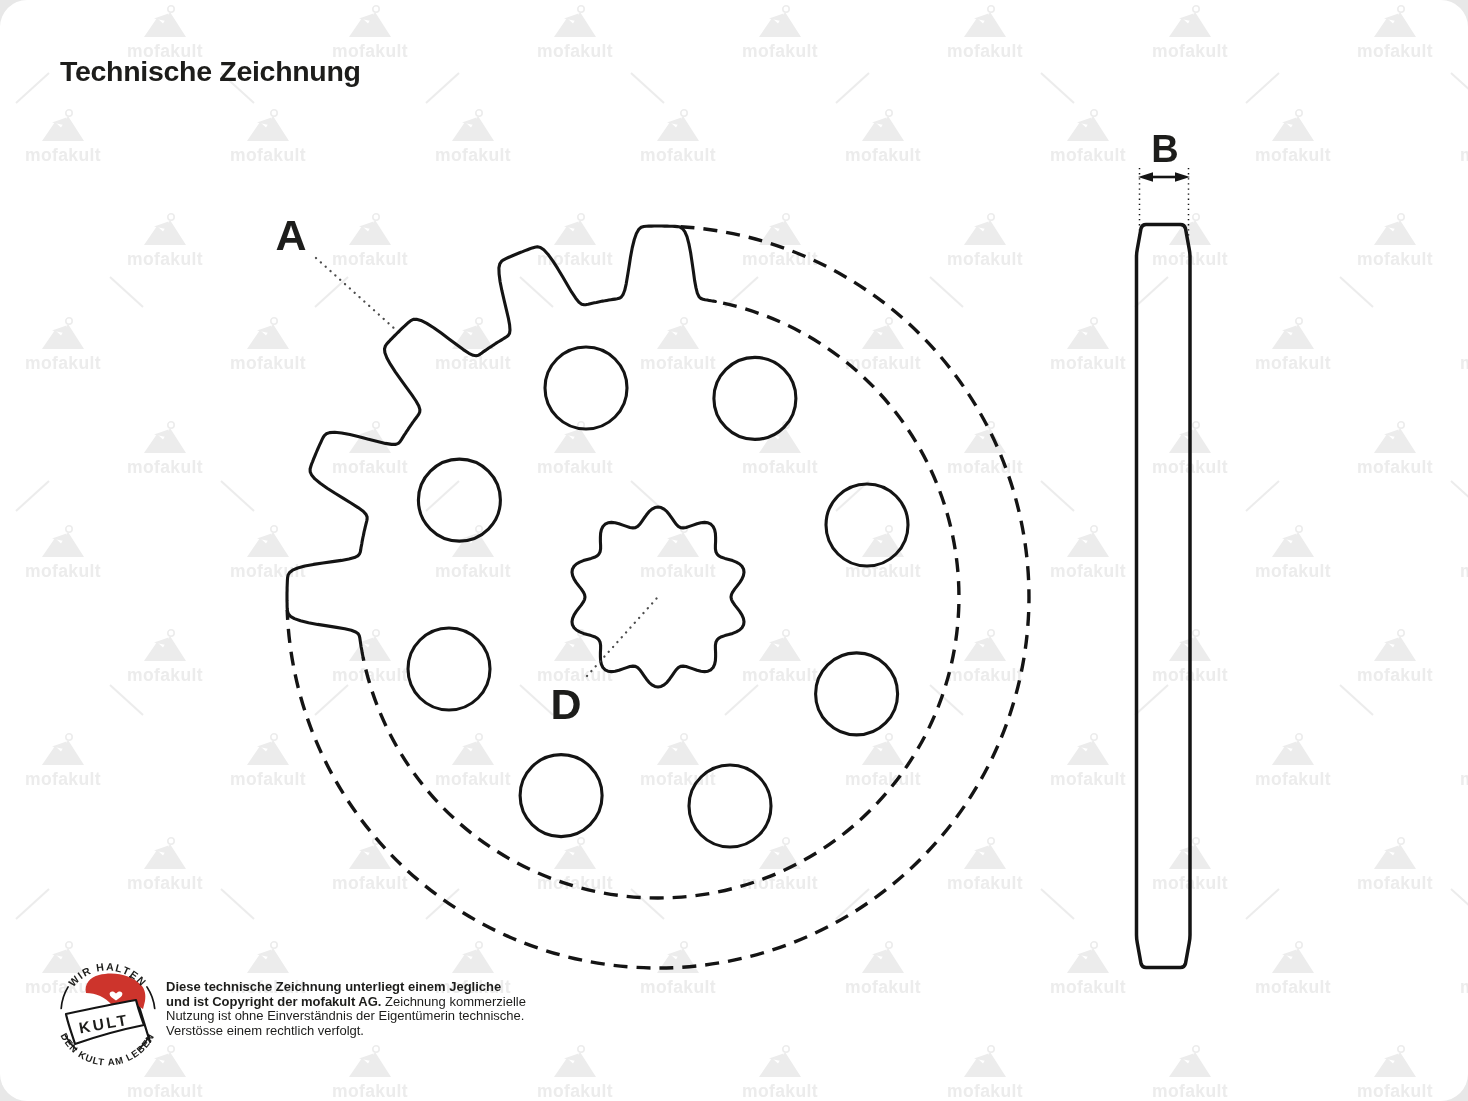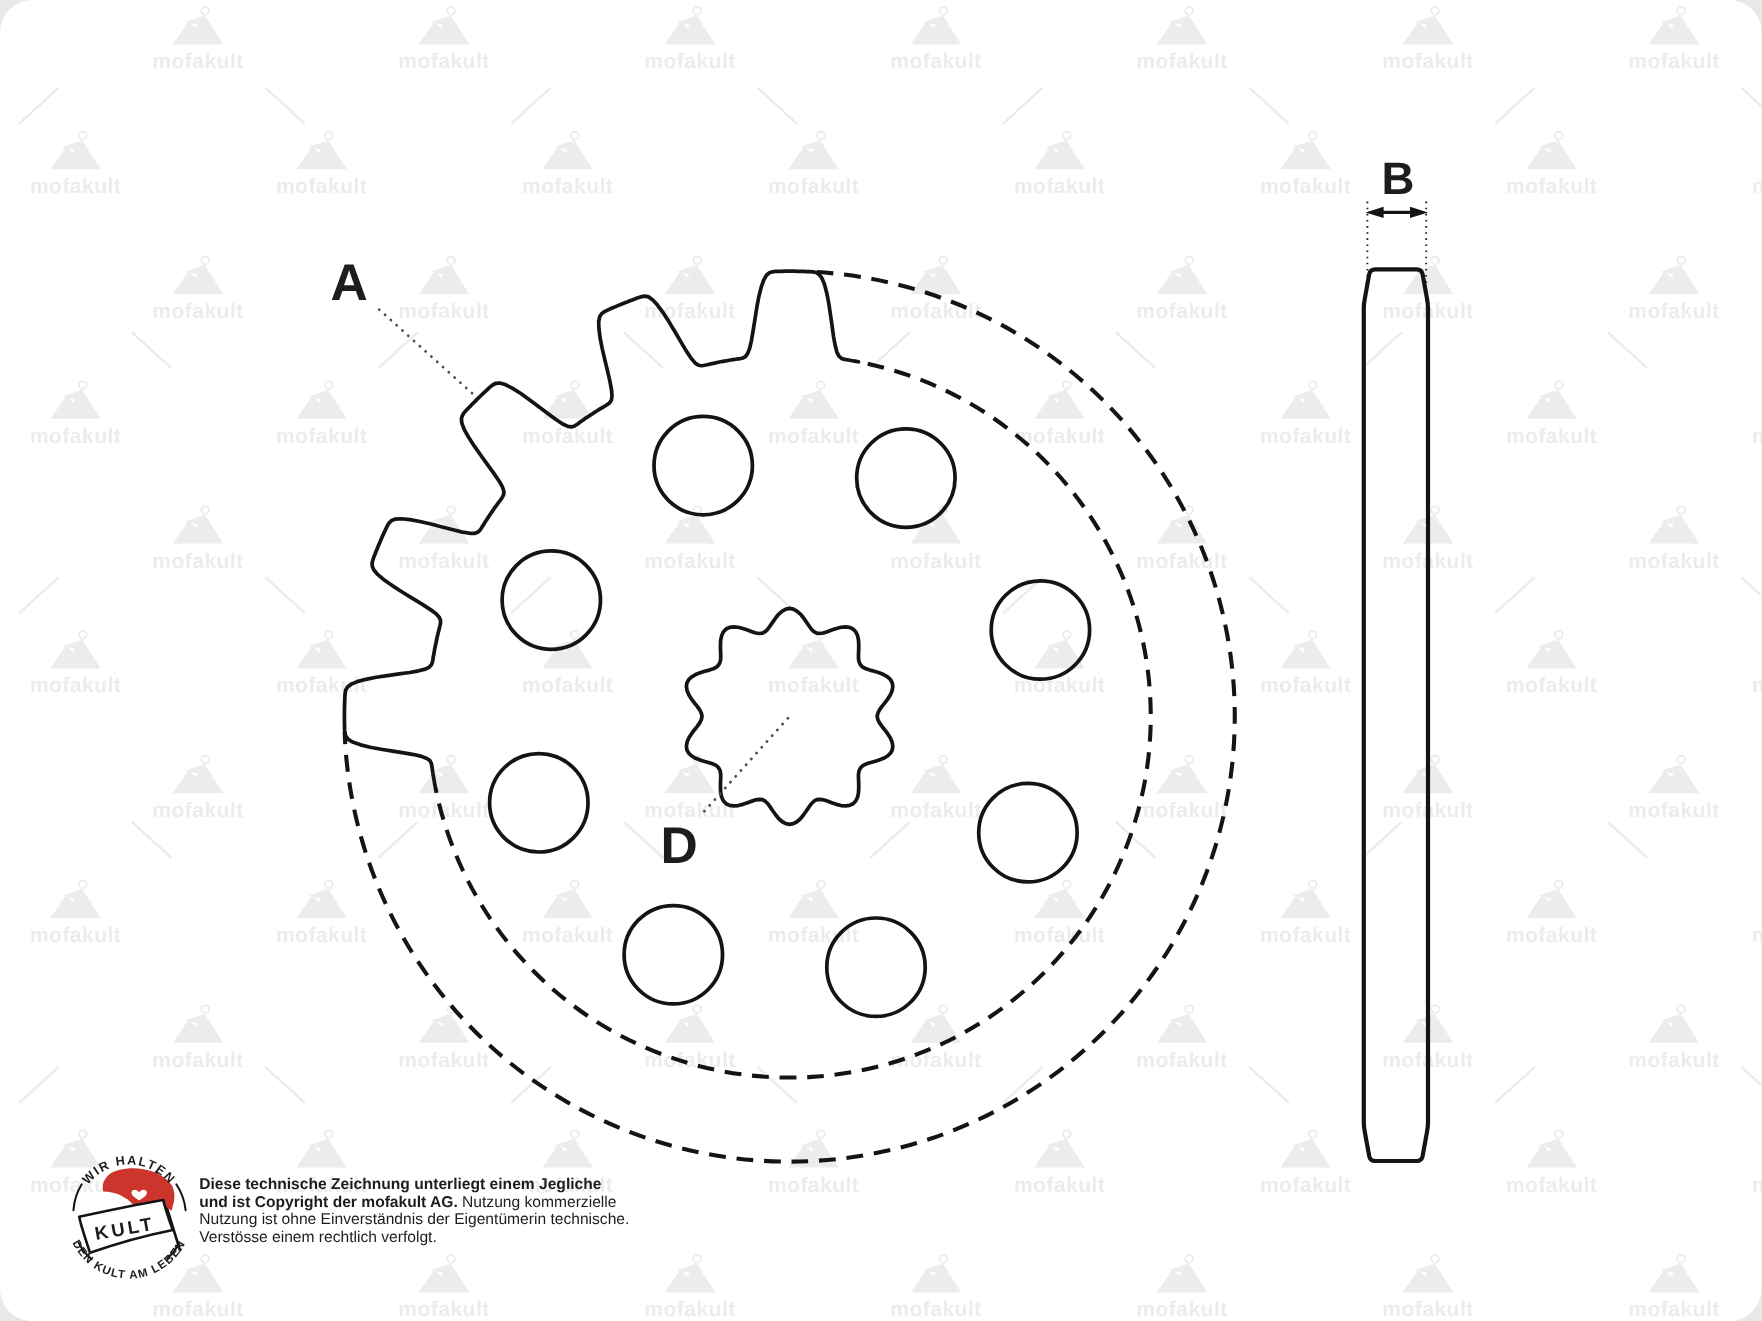--- a/index.html
+++ b/index.html
@@ -756,20 +756,21 @@
 
       <text class="logo-arc-text" text-anchor="middle">
         <textPath href="#logoTopArc" startOffset="50%">WIR HALTEN</textPath>
       </text>
       <text class="logo-arc-text logo-arc-bottom" text-anchor="middle">
         <textPath href="#logoBottomArc" startOffset="50%">DEN KULT AM LEBEN</textPath>
       </text>
     </g>
   </svg>
 
+  <h1 class="page-title">Technische Zeichnung</h1>
 
   <div class="copyright">
       <div><b>Diese technische Zeichnung unterliegt einem Jegliche</b></div>
-      <div><b>und ist Copyright der mofakult AG.</b><span> Nutzung kommerzielle</span></div>
+      <div><b>und ist Copyright der mofakult AG.</b><span> Zeichnung kommerzielle</span></div>
       <div><span>Nutzung ist ohne Einverständnis der Eigentümerin technische.</span></div>
       <div><span>Verstösse einem rechtlich verfolgt.</span></div>
     </div>
 </div>
 
 </body></html>

